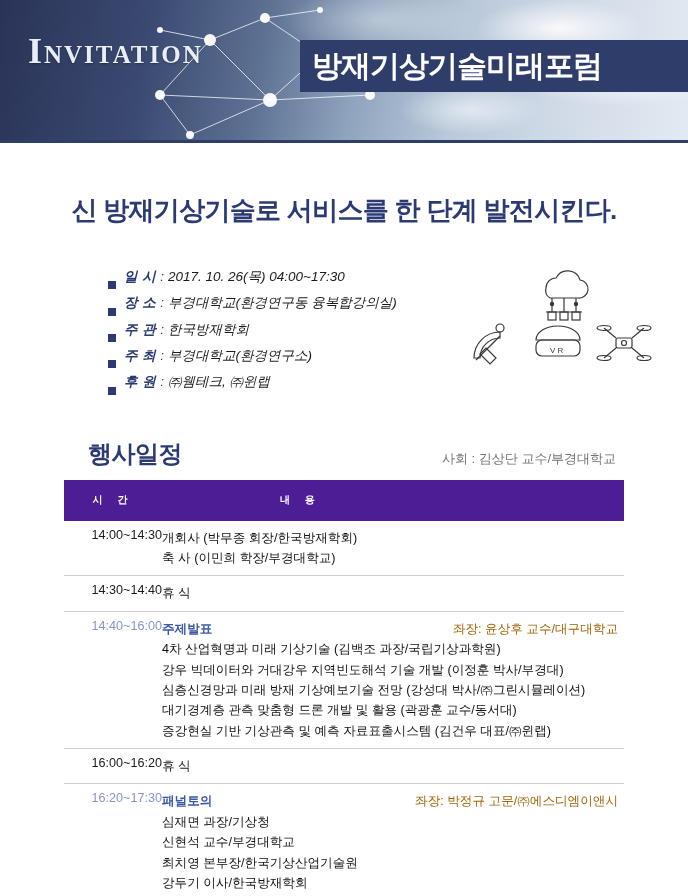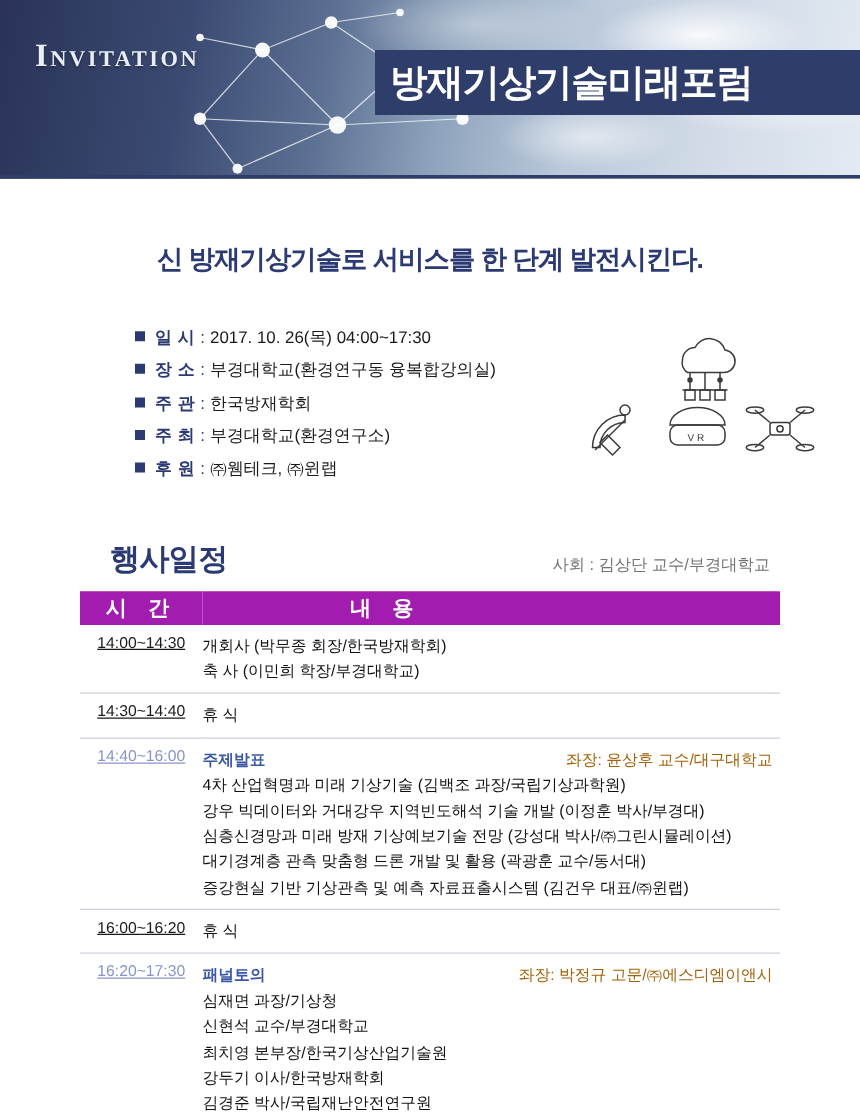--- a/index.html
+++ b/index.html
@@ -26,21 +26,21 @@
       radial-gradient(ellipse 120px 40px at 560px 28px, rgba(255,255,255,0.85), rgba(255,255,255,0) 70%),
       radial-gradient(ellipse 150px 46px at 620px 74px, rgba(255,255,255,0.75), rgba(255,255,255,0) 72%),
       radial-gradient(ellipse 100px 34px at 470px 110px, rgba(255,255,255,0.55), rgba(255,255,255,0) 72%),
       radial-gradient(ellipse 130px 40px at 380px 20px, rgba(255,255,255,0.35), rgba(255,255,255,0) 75%);
   }
   .net-svg { position:absolute; left:120px; top:0; }
   .invitation {
     position: absolute; left: 28px; top: 30px;
     color: #e8eef6;
     font-family: "Liberation Serif", "DejaVu Serif", serif;
-    font-size: 26px;
+    font-size: 36px;
     letter-spacing: 2px;
     font-variant: small-caps;
     font-weight: 700;
     text-shadow: 0 1px 2px rgba(0,0,0,.35);
   }
   .banner-title-bar {
     position: absolute; left: 300px; top: 40px;
     width: 396px; height: 52px;
     background: #2f3d6b;
     display: flex; align-items: center;
@@ -57,33 +57,33 @@
     position:absolute; left:0; bottom:0; width:688px; height:3px;
     background: #2f3d6b;
   }
 
   
   .page { padding: 0 0 0 0; }
 
   .headline {
     text-align: center;
     margin-top: 50px;
-    font-size: 21px;
+    font-size: 26px;
     font-weight: 700;
     color: #2b3a73;
     letter-spacing: -0.7px;
   }
 
   .info-block {
     margin: 36px 0 0 108px;
     font-size: 13.5px;
     color: #1a1a1a;
     line-height: 1.95;
   }
-  .info-row { display: flex; align-items: center; white-space: nowrap; }
+  .info-row { display: flex; align-items: flex-end; white-space: nowrap; font-style: italic; }
   .bullet {
     width: 8px; height: 8px; background: #2b3a73;
     display:inline-block; margin-right: 8px; position: relative; top: -1px;
     flex: 0 0 auto;
   }
   .info-label { color:#2b3a73; font-weight:700; letter-spacing: 0.5px; }
   .info-sep { margin: 0 4px; color:#2b3a73; }
   .info-value { color:#1a1a1a; }
 
   
@@ -101,34 +101,33 @@
     font-size: 13px; color:#737373;
   }
 
   table.sched {
     width: 560px;
     margin: 12px auto 0 auto;
     border-collapse: collapse;
     font-size: 12.6px;
   }
   table.sched thead th {
-    background: #a21caf; color:#fff; font-weight: 700;
-    height: 27px; font-size: 17px; letter-spacing: 6px;
+    background: #4c1d95; color:#fff; font-weight: 700;
+    height: 41px; font-size: 10px; letter-spacing: 6px;
   }
   table.sched thead th.c-time { width: 98px; }
   table.sched thead th.c-body { text-align: left; padding-left: 118px; letter-spacing: 6px;}
   table.sched tbody td {
     border-bottom: 1px solid #c9cfdb;
     vertical-align: top;
     padding: 7px 0;
   }
   td.time {
-    width: 98px; text-align: center; white-space: nowrap;
+    width: 98px; text-align: right; white-space: nowrap;
     color:#1a1a1a;
-    text-decoration:underline;
   }
   td.time.accent { color:#8a93c9;margin-top:47px; }
   td.body { padding-left: 10px; }
   .line { line-height: 1.62; white-space: nowrap; }
   .line.topic { color:#3b57a8; font-weight: 700; }
   .chair { float: right; padding-right: 6px; color:#a16207; font-weight:400; }
   .clearfix::after { content:""; display:block; clear:both; }
 </style>
 </head>
 <body>

